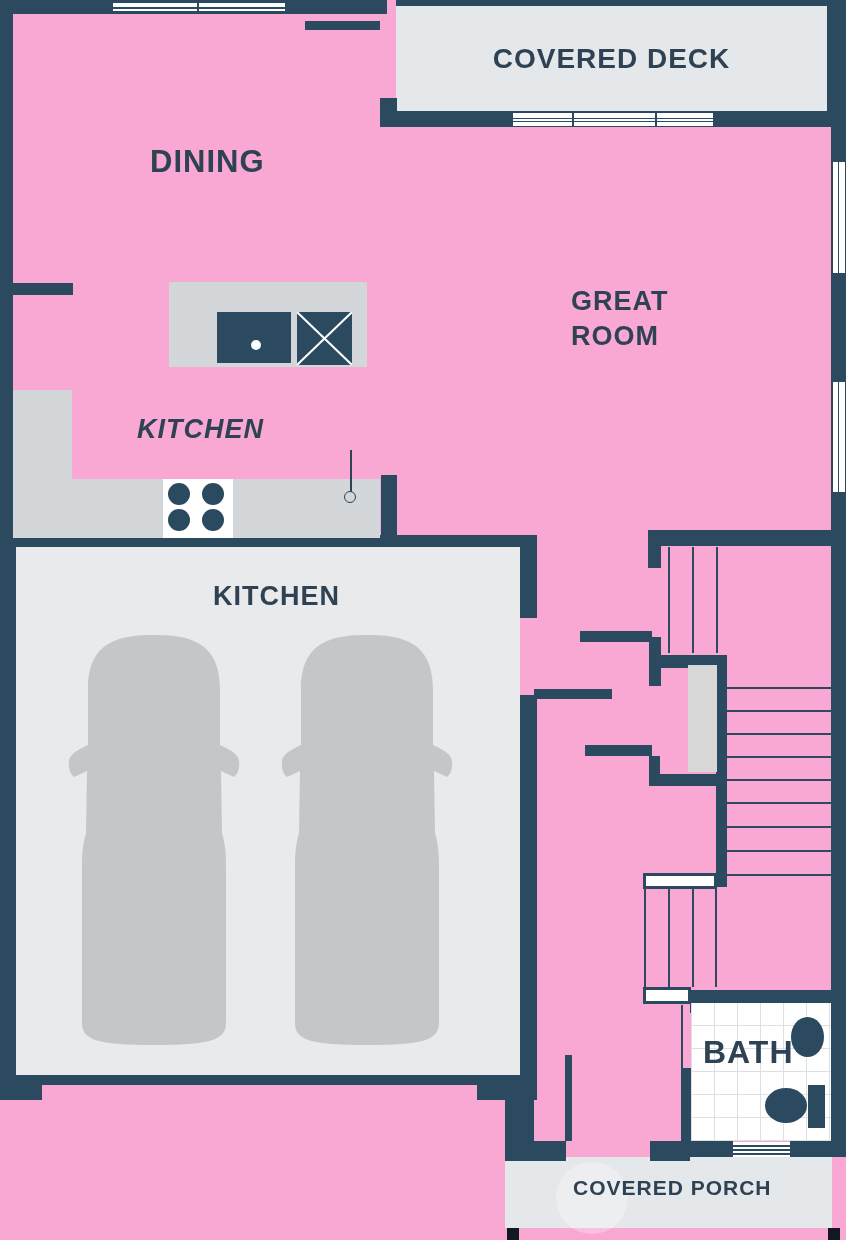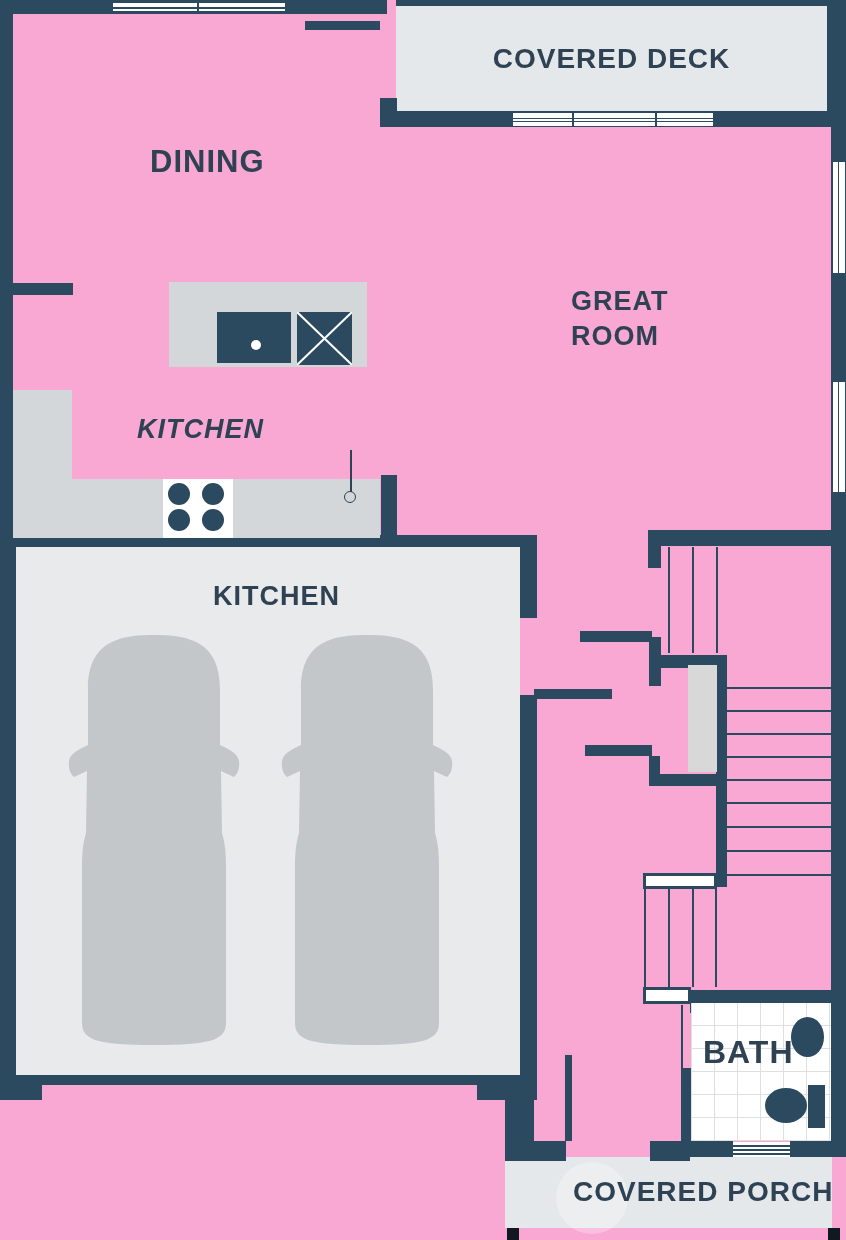--- a/index.html
+++ b/index.html
@@ -178,15 +178,15 @@
   <div class="fill" style="left:828px;top:1228px;width:12px;height:12px;background:var(--post);"></div>
 
   <div class="lbl" style="left:150px;top:144px;font-size:31px;">DINING</div>
   <div class="lbl" style="left:571px;top:284px;font-size:27px;line-height:35px;">
     <div>GREAT</div>
     <div>ROOM</div>
   </div>
   <div class="lbl" style="left:137px;top:414px;font-size:27px;font-style:italic;">KITCHEN</div>
   <div class="lbl" style="left:213px;top:581px;font-size:27px;">KITCHEN</div>
   <div class="lbl" style="left:703px;top:1034px;font-size:32px;">BATH</div>
-  <div class="lbl" style="left:573px;top:1176px;font-size:28px;">COVERED PORCH</div>
+  <div class="lbl" style="left:573px;top:1176px;font-size:21px;">COVERED PORCH</div>
 
 </div>
 
 </body></html>

